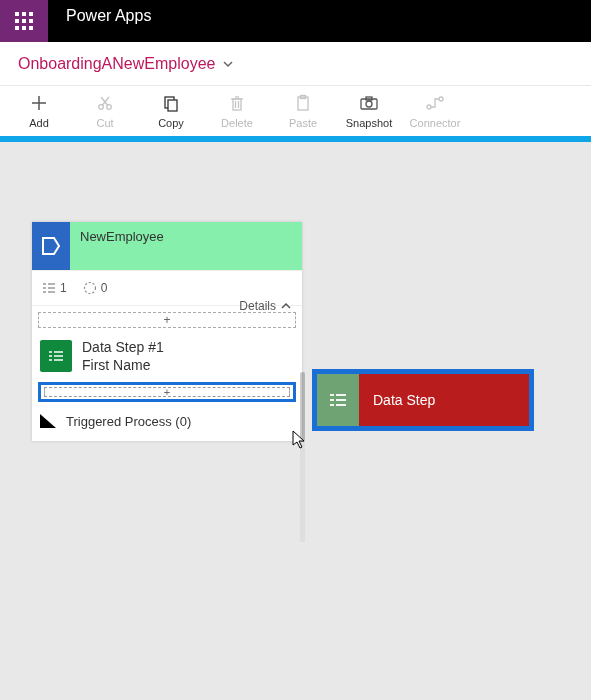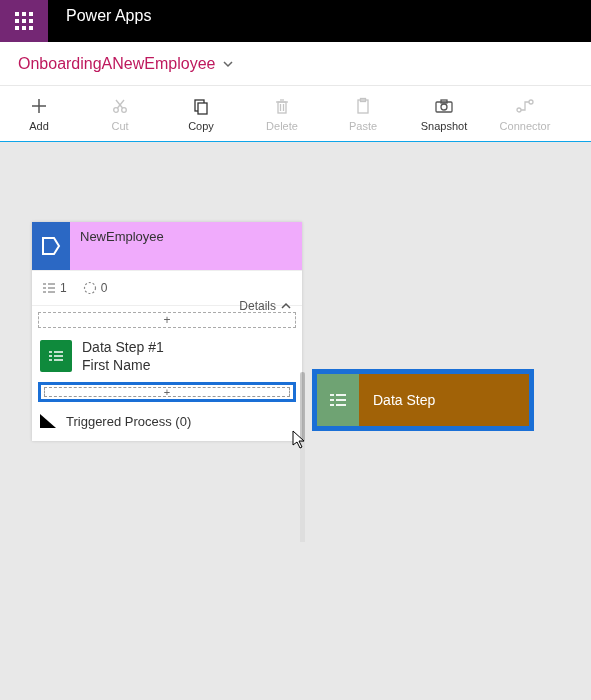--- a/index.html
+++ b/index.html
@@ -11,49 +11,49 @@
   .waffle-tile { width: 48px; height: 42px; background: #742774; display: flex; align-items: center; justify-content: center; }
   .waffle-icon svg { display:block; }
   .app-title { display: flex; align-items: center; padding: 12px 18px; font-size: 16px; font-weight: 400; background:#000; height:32px; }
 
   
   .sub-header { height: 44px; background: #fff; display:flex; align-items:center; padding: 0 18px; border-bottom:1px solid #e8e8e8;}
   .breadcrumb-text { font-size: 16px; color: #be185d; margin-right: 6px; }
   .chevron-down svg { display:block; }
 
   
-  .toolbar { height: 56px; background: #fff; display:flex; align-items:center; padding: 0 6px; gap: 15px; border-bottom:1px solid #0ea5e9;}
+  .toolbar { height: 56px; background: #fff; display:flex; align-items:center; padding: 0 6px; gap: 0; border-bottom:6px solid #0ea5e9;}
   .tool-btn { width: 66px; height:56px; display:flex; flex-direction:column; align-items:center; justify-content:center; gap:4px; color:#555; }
   .tool-btn.disabled { color:#b8b8b8; }
   .tool-btn.enabled { color:#333; }
   .tool-icon { height:20px; display:flex; align-items:center; justify-content:center; font-size:18px;}
   .tool-label { font-size:11px; }
 
   
   .canvas { position: relative; width:100%; height: calc(700px - 42px - 44px - 56px); background:#e8e8e8; }
 
   .workflow-card { position:absolute; left:32px; top:80px; width:270px; background:#fff; box-shadow:0 0 3px rgba(0,0,0,0.15); }
-  .card-header { display:flex; background:#f0abfc; height:48px; }
+  .card-header { display:flex; background:#86efac; height:48px; }
   .card-header-icon { width:38px; background:#2b68c4; display:flex; align-items:center; justify-content:center; }
   .card-header-text { padding:6px 10px; font-size:13px; color:#333; line-height:1.35; }
   .card-meta { height:36px; display:flex; align-items:center; padding:0 10px; justify-content:space-between; border-top:1px solid #eee; border-bottom:1px solid #eee; background:#fff; font-size:12px; color:#555;}
   .meta-left { display:flex; gap:16px; align-items:center;}
   .meta-item { display:flex; align-items:center; gap:4px; }
   .details-toggle { display:flex; align-items:center; gap:4px;margin-top:36px; }
 
   .card-body { padding:0 6px 8px 6px; background:#fff; position:relative;}
   .dashed-slot { border:1px dashed #aaa; height:16px; margin:6px 0; display:flex; align-items:center; justify-content:center; font-size:12px; color:#666; background:#fff;}
   .data-step-row { display:flex; gap:10px; align-items:center; padding:4px 2px; }
   .data-step-glyph { width:32px; height:32px; background:#0f8a3c; display:flex; align-items:center; justify-content:center; border-radius:2px;}
   .data-step-text { font-size:14px; color:#333; line-height:1.3;}
   .active-slot { border:3px solid #1a6fd6; height:20px; margin:4px 0; display:flex; align-items:center; justify-content:center; background:#fff; }
   .active-slot-inner { border:1px dashed #999; width:calc(100% - 6px); height:10px; display:flex; align-items:center; justify-content:center; font-size:11px; color:#666;}
   .trigger-row { display:flex; align-items:flex-start; gap:10px; padding:8px 2px 2px 2px; font-size:13px; color:#333;}
   
-  .drag-ghost { position:absolute; left:312px; top:227px; width:222px; height:62px; border:5px solid #1a6fd6; background:#a16207; display:flex; align-items:center; }
+  .drag-ghost { position:absolute; left:312px; top:227px; width:222px; height:62px; border:5px solid #1a6fd6; background:#b91c1c; display:flex; align-items:center; }
   .drag-ghost-icon { width:42px; height:52px; background:#6fa373; display:flex; align-items:center; justify-content:center; margin:0;}
   .drag-ghost-label { color:#fff; font-size:14px; padding-left:14px; }
 
   .cursor { position:absolute; left:292px; top:288px; font-size:16px; color:#000; pointer-events:none;}
 
   .scroll-hint { position:absolute; right:-3px; top:60px; width:5px; height:170px; background:rgba(0,0,0,0.04);}
   .scroll-thumb { position:absolute; right:-3px; top:60px; width:5px; height:70px; background:rgba(0,0,0,0.18); border-radius:3px;}
 
 </style>
 </head>

